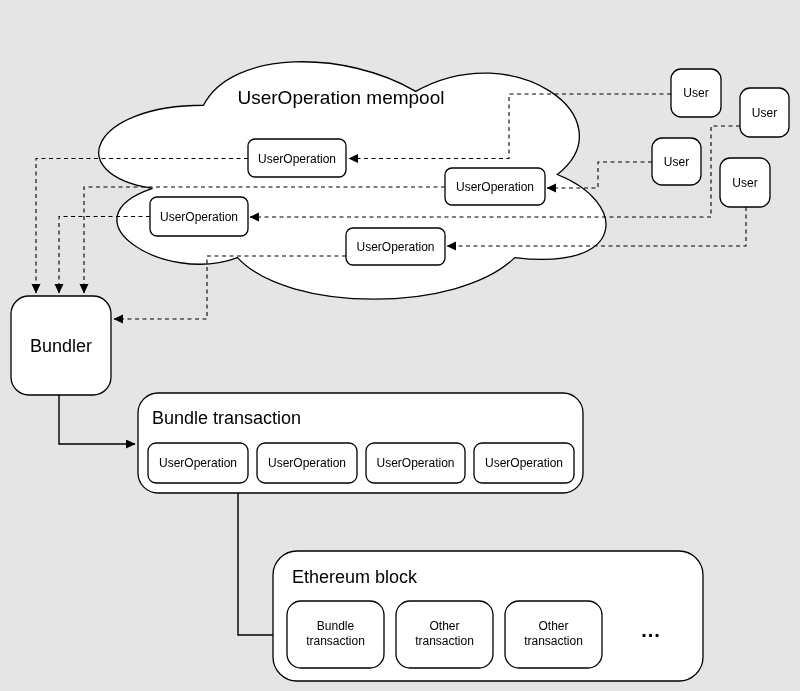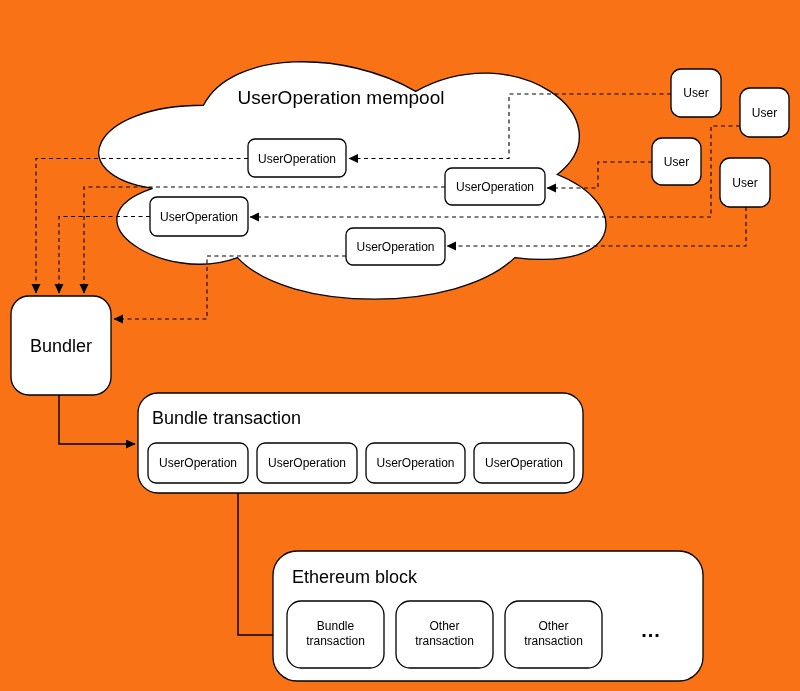--- a/index.html
+++ b/index.html
@@ -4,21 +4,21 @@
 <style>
   html, body {
     margin: 0;
     padding: 0;
     background: #ffffff;
   }
   #canvas {
     position: relative;
     width: 800px;
     height: 691px;
-    background: #f97316;
+    background: #e5e5e5;
     font-family: "Liberation Sans", "DejaVu Sans", sans-serif;
     text-decoration: underline;
   }
   svg { display: block; }
   .shape {
     fill: #ffffff;
     stroke: #000000;
     stroke-width: 1.3;
   }
   .cloud {

